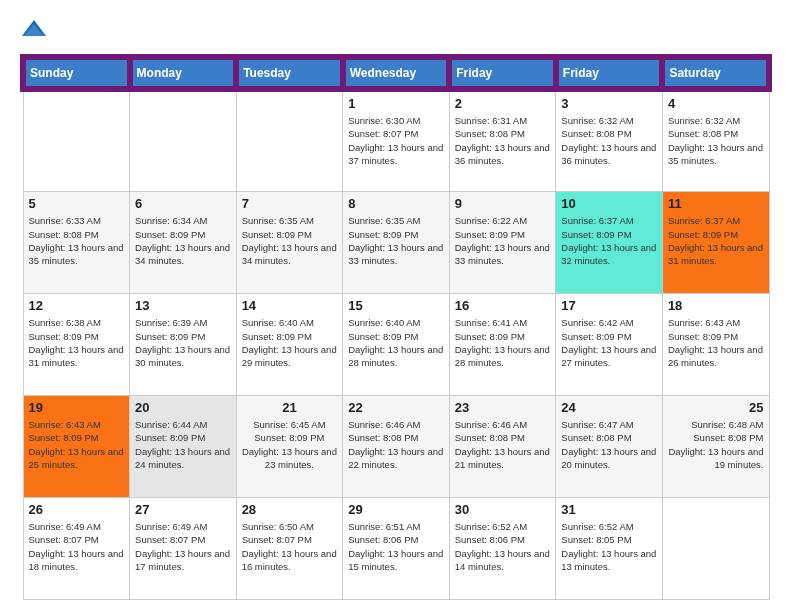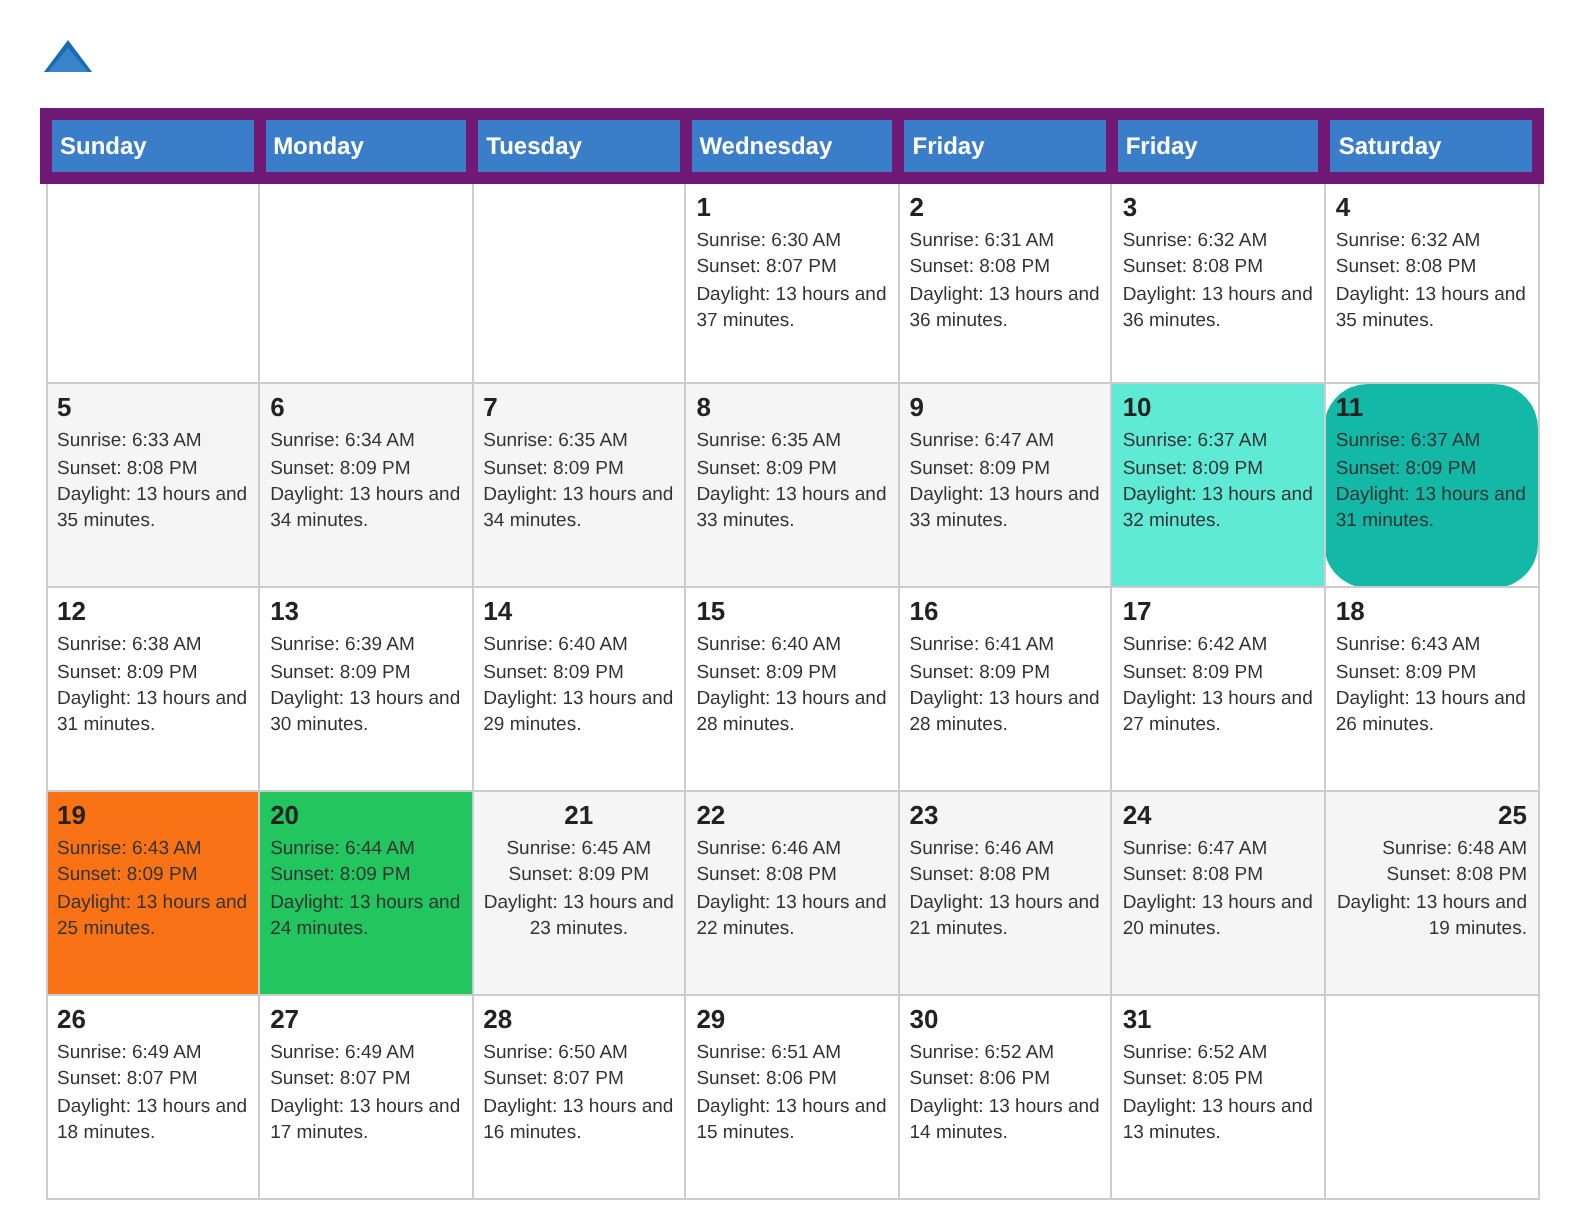--- a/index.html
+++ b/index.html
@@ -179,31 +179,31 @@
 Daylight: 13 hours and 34 minutes.</div>
           </td>
           <td style="background: rgb(245, 245, 245);">
             <span class="day-num">8</span>
             <div class="day-info">Sunrise: 6:35 AM
 Sunset: 8:09 PM
 Daylight: 13 hours and 33 minutes.</div>
           </td>
           <td style="background: rgb(245, 245, 245);">
             <span class="day-num">9</span>
-            <div class="day-info">Sunrise: 6:47 AM
+            <div class="day-info">Sunrise: 6:22 AM
 Sunset: 8:09 PM
 Daylight: 13 hours and 33 minutes.</div>
           </td>
           <td style="background: #5eead4;">
             <span class="day-num">10</span>
             <div class="day-info">Sunrise: 6:37 AM
 Sunset: 8:09 PM
 Daylight: 13 hours and 32 minutes.</div>
           </td>
-          <td style="background: #14b8a6; border-radius: 22px;">
+          <td style="background: #f97316;">
             <span class="day-num">11</span>
             <div class="day-info">Sunrise: 6:37 AM
 Sunset: 8:09 PM
 Daylight: 13 hours and 31 minutes.</div>
           </td>
         </tr>
         <tr>
           <td>
             <span class="day-num">12</span>
             <div class="day-info">Sunrise: 6:38 AM
@@ -247,21 +247,21 @@
 Daylight: 13 hours and 26 minutes.</div>
           </td>
         </tr>
         <tr>
           <td style="background: #f97316;">
             <span class="day-num">19</span>
             <div class="day-info">Sunrise: 6:43 AM
 Sunset: 8:09 PM
 Daylight: 13 hours and 25 minutes.</div>
           </td>
-          <td style="background: #22c55e;">
+          <td style="background: #e5e5e5;">
             <span class="day-num">20</span>
             <div class="day-info">Sunrise: 6:44 AM
 Sunset: 8:09 PM
 Daylight: 13 hours and 24 minutes.</div>
           </td>
           <td style="background: rgb(245, 245, 245); text-align: center;">
             <span class="day-num">21</span>
             <div class="day-info">Sunrise: 6:45 AM
 Sunset: 8:09 PM
 Daylight: 13 hours and 23 minutes.</div>

